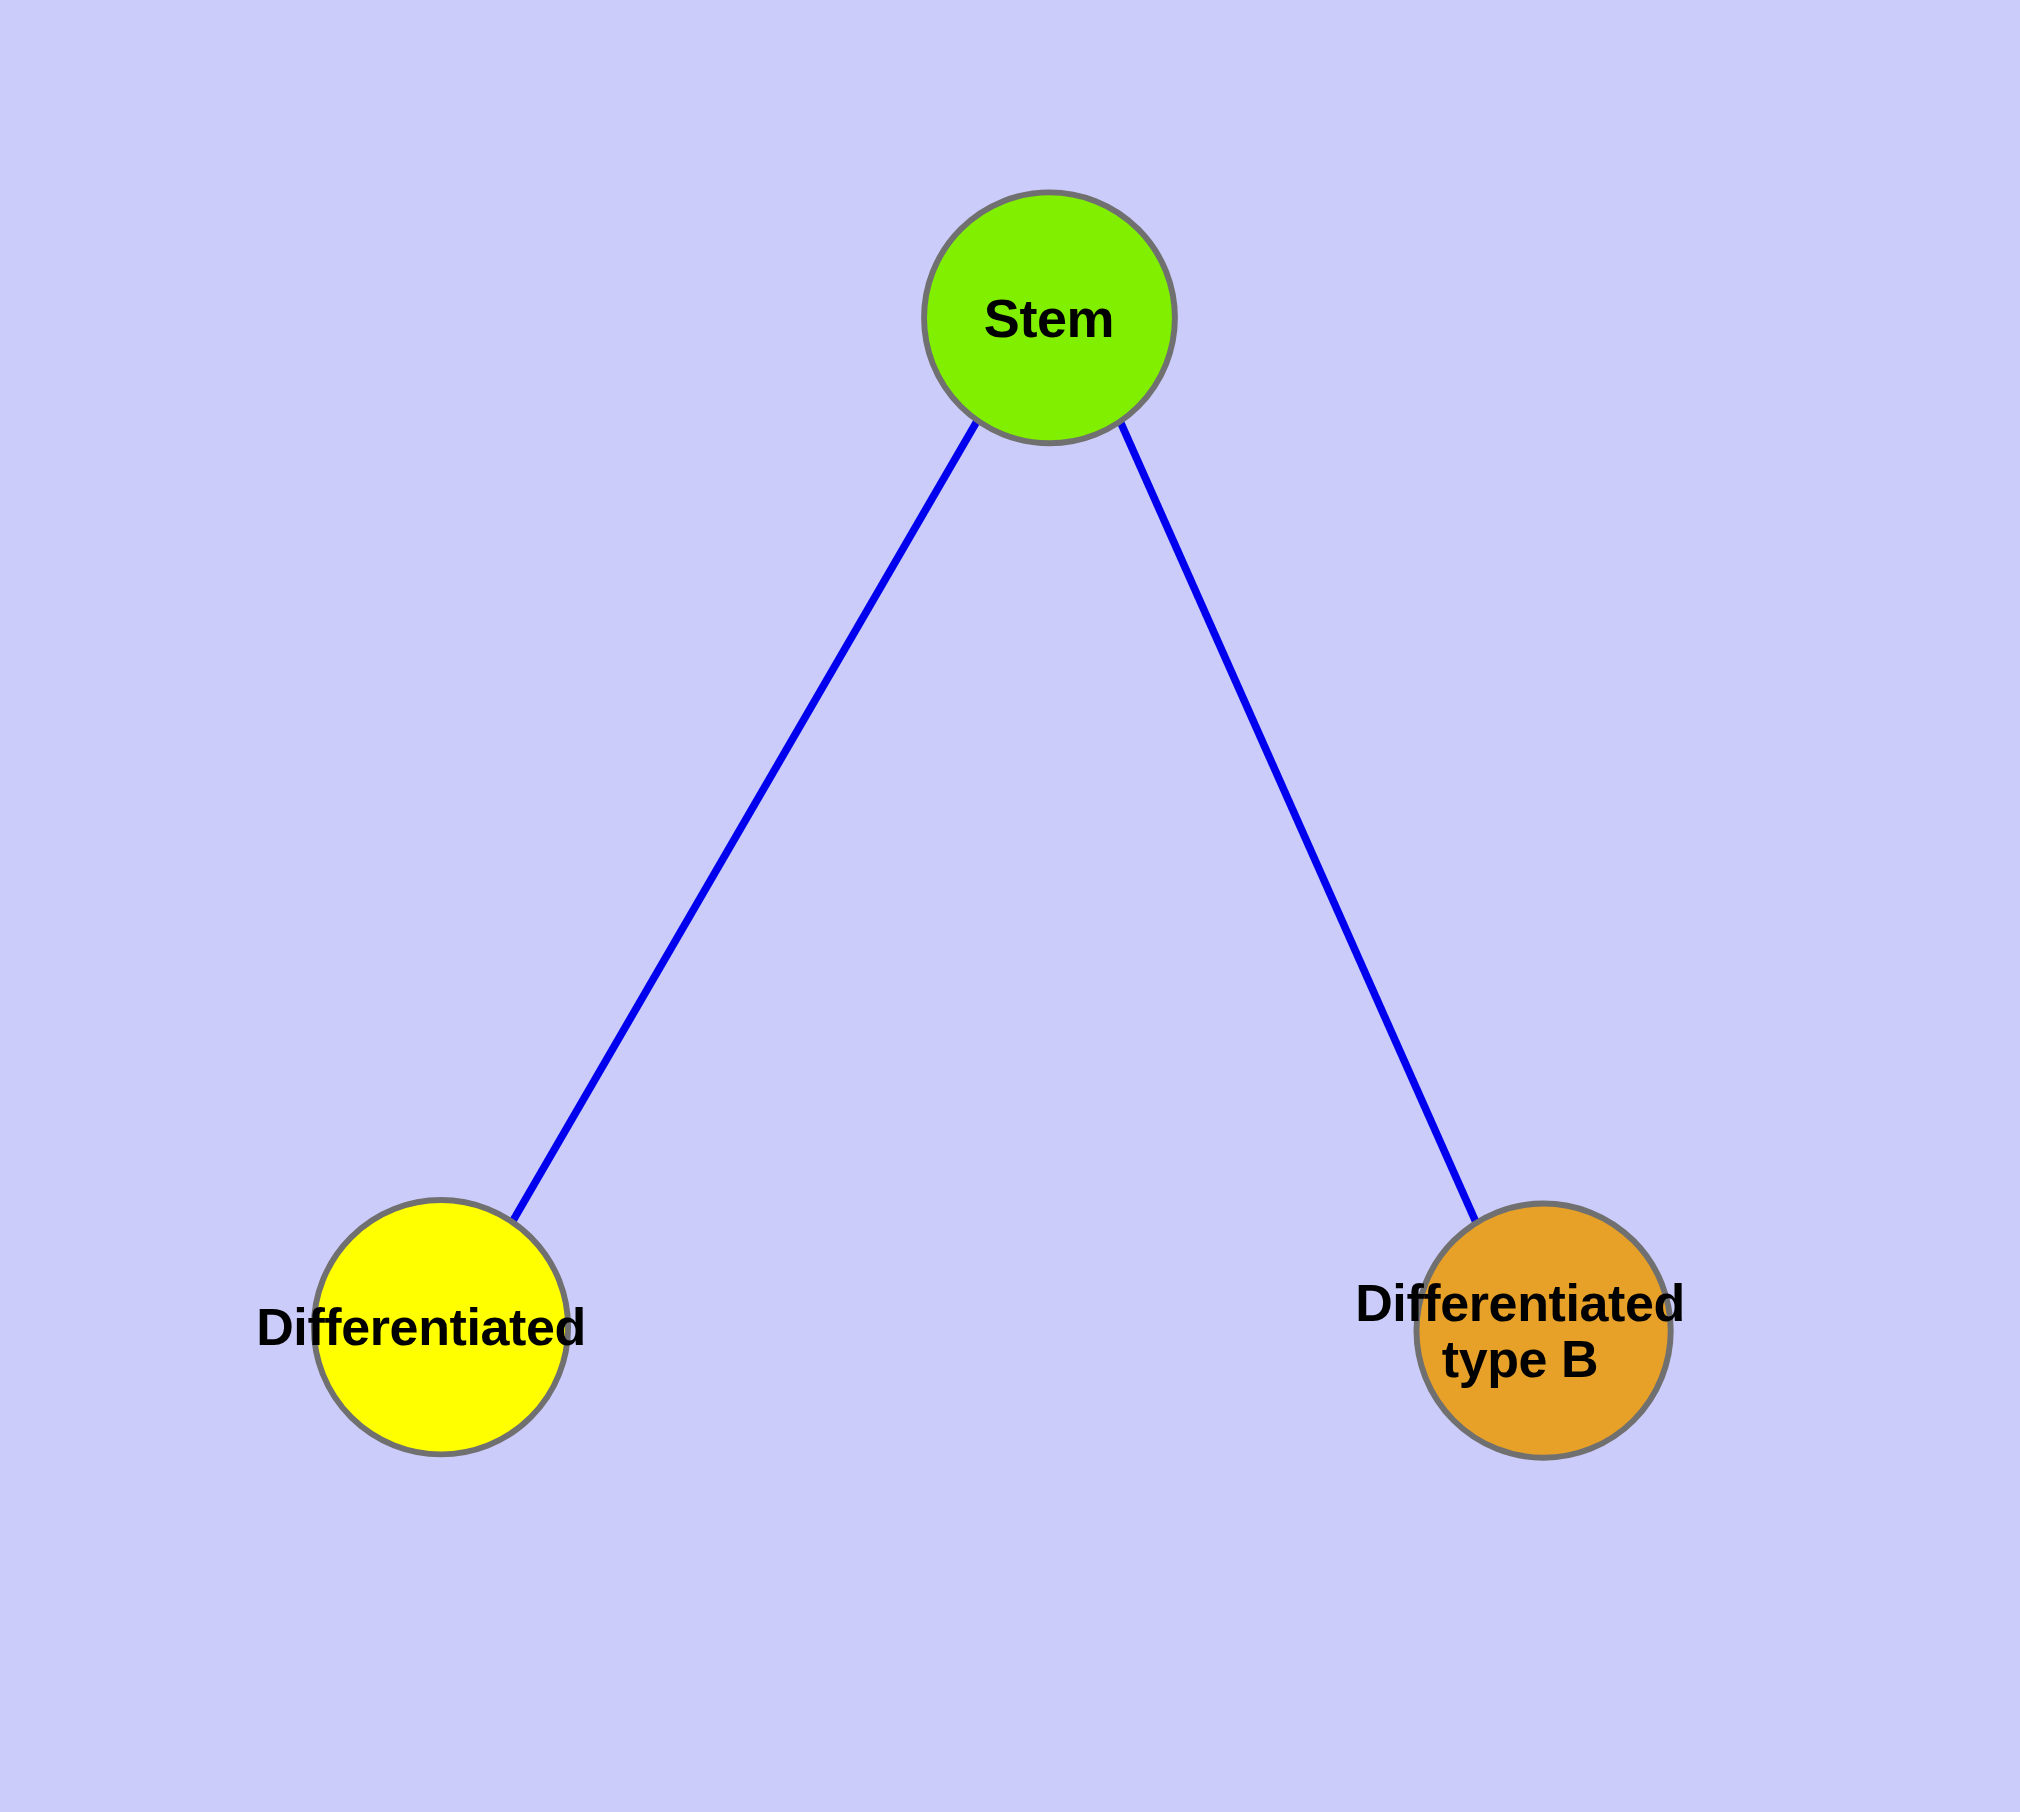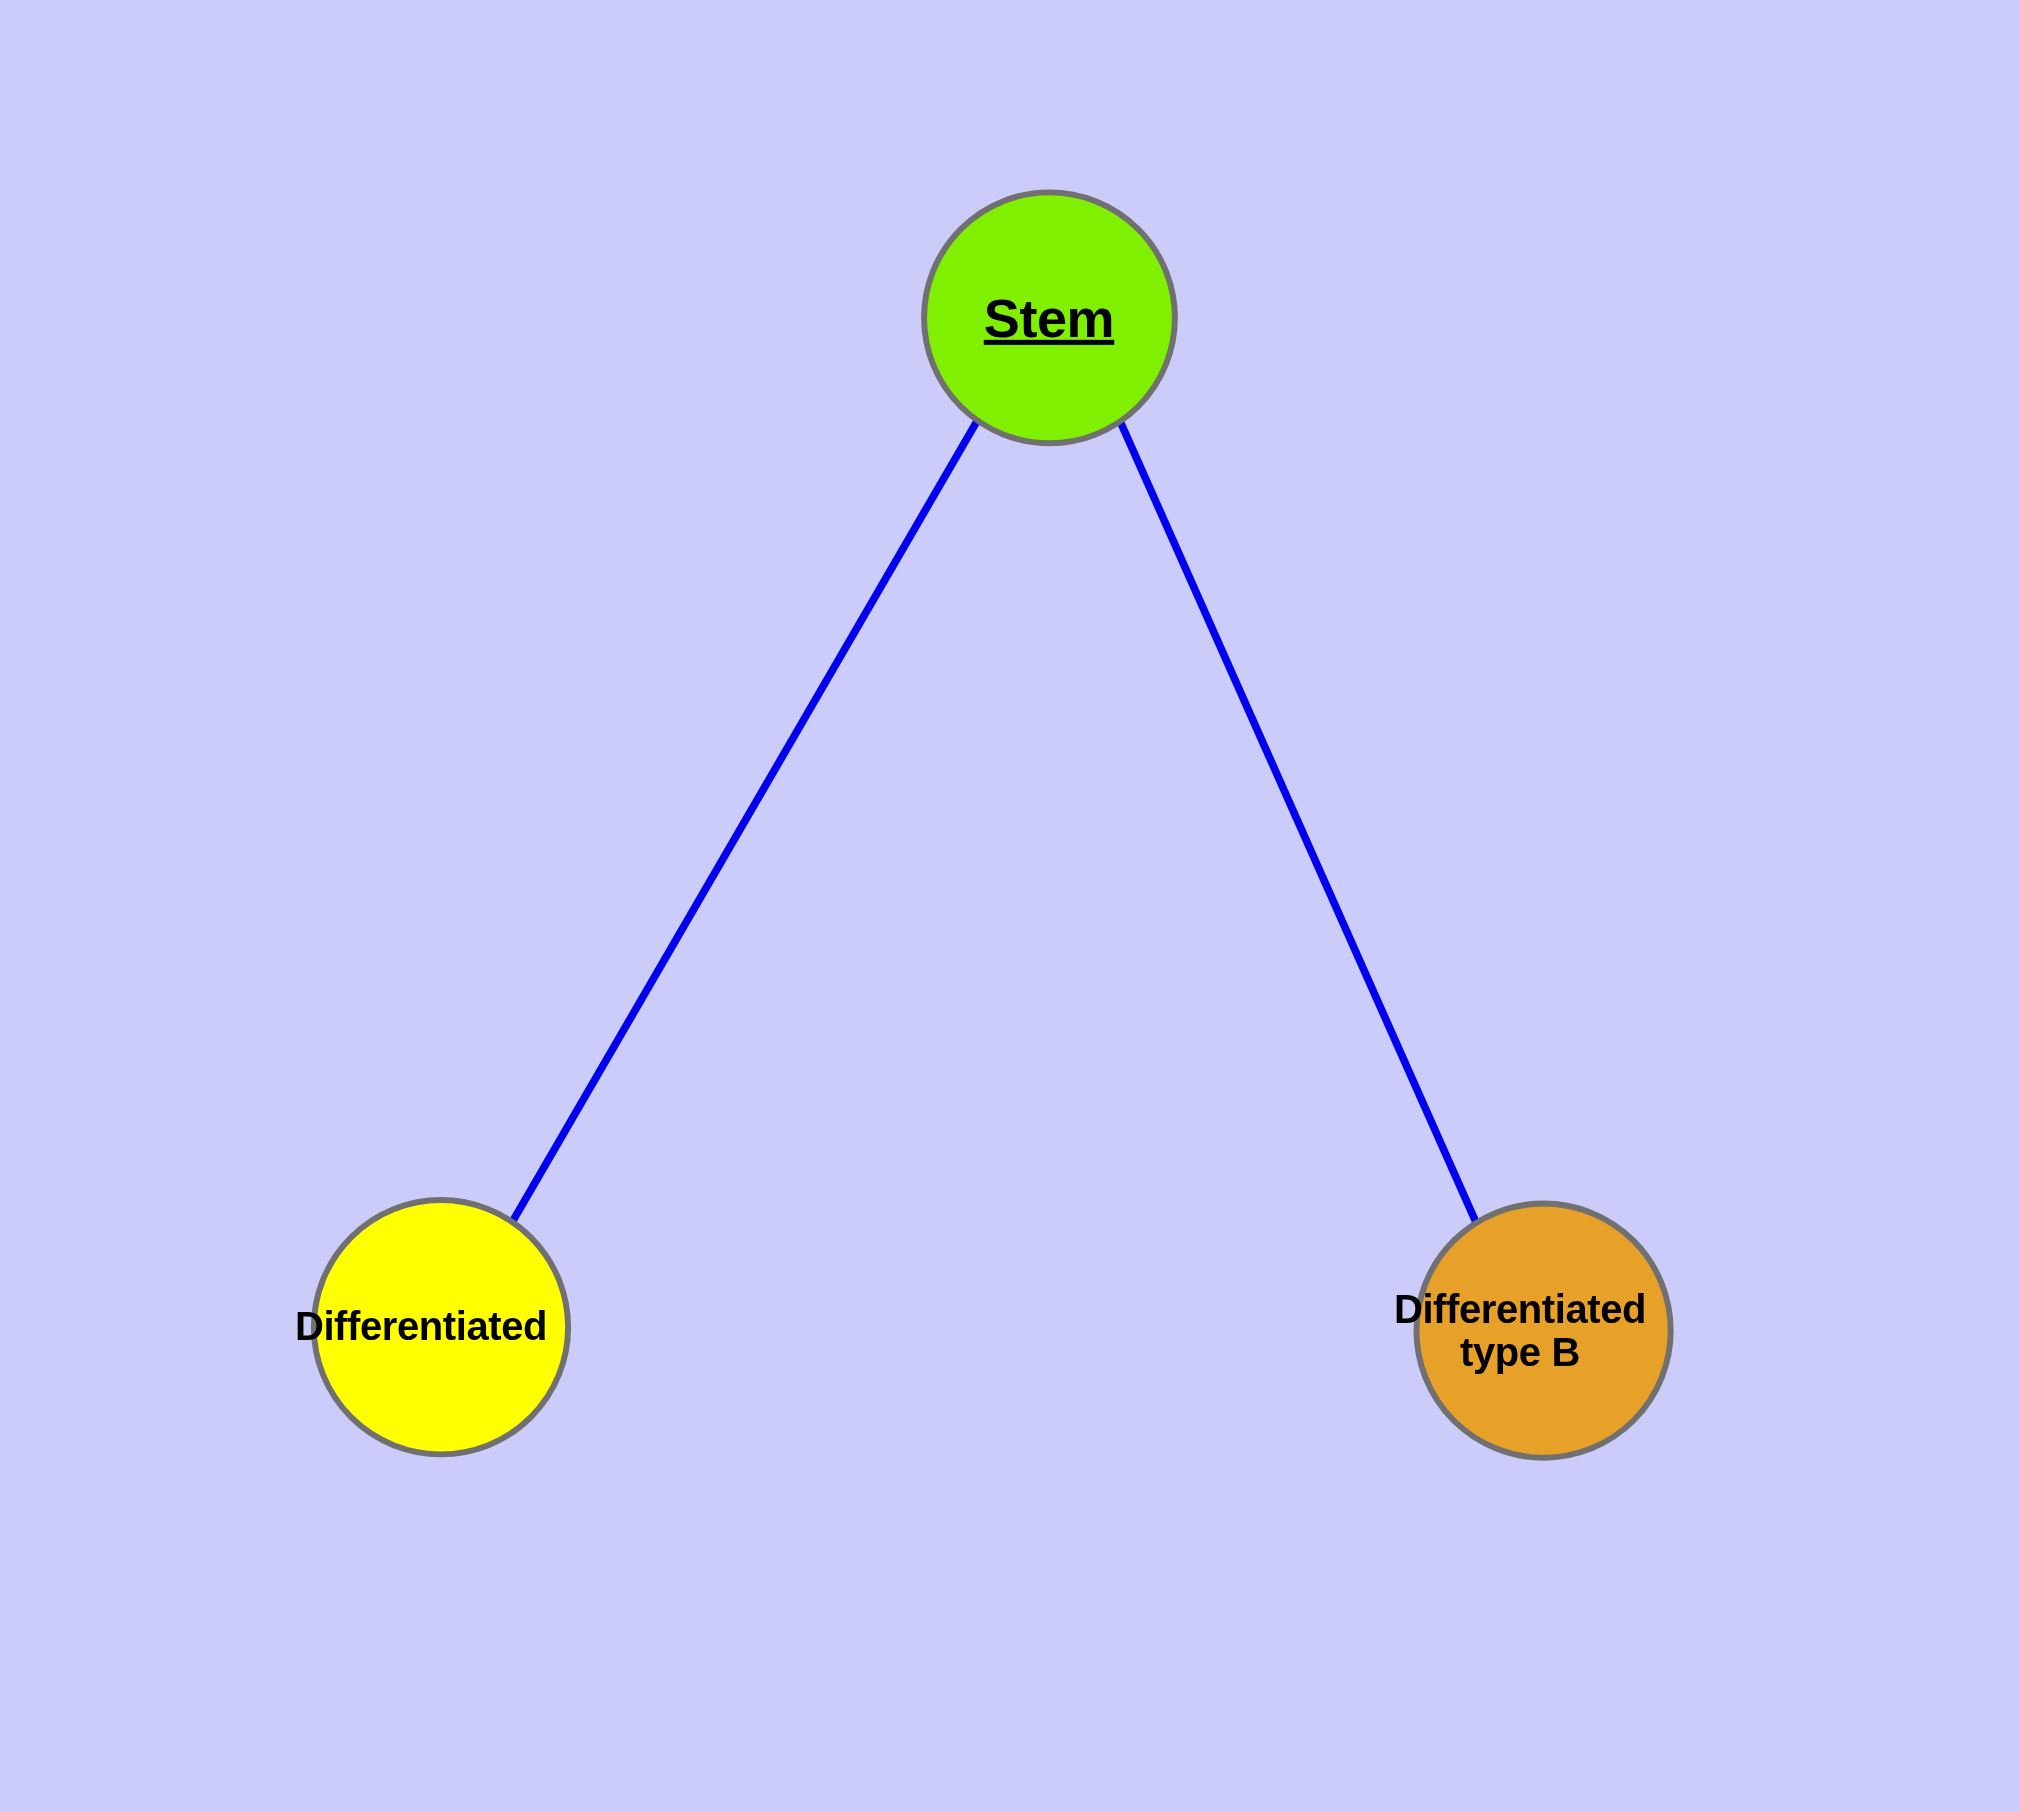--- a/index.html
+++ b/index.html
@@ -33,24 +33,23 @@
     font-family: "Liberation Sans", sans-serif;
     font-weight: bold;
     line-height: 1.08;
     white-space: nowrap;
     transform: translate(-50%, -50%);
     pointer-events: none;
     letter-spacing: -0.4px;
   }
   .node-label.single {
     font-size: 54px;
-    text-decoration: underline;
   }
   .node-label.multi {
-    font-size: 40px;
+    font-size: 52px;
   }
   .node-label .line {
     display: block;
   }
 </style>
 </head>
 <body>
 
 <div id="graph-canvas" style="width: 2021px; height: 1812px; background: rgb(204, 204, 250);">
 

